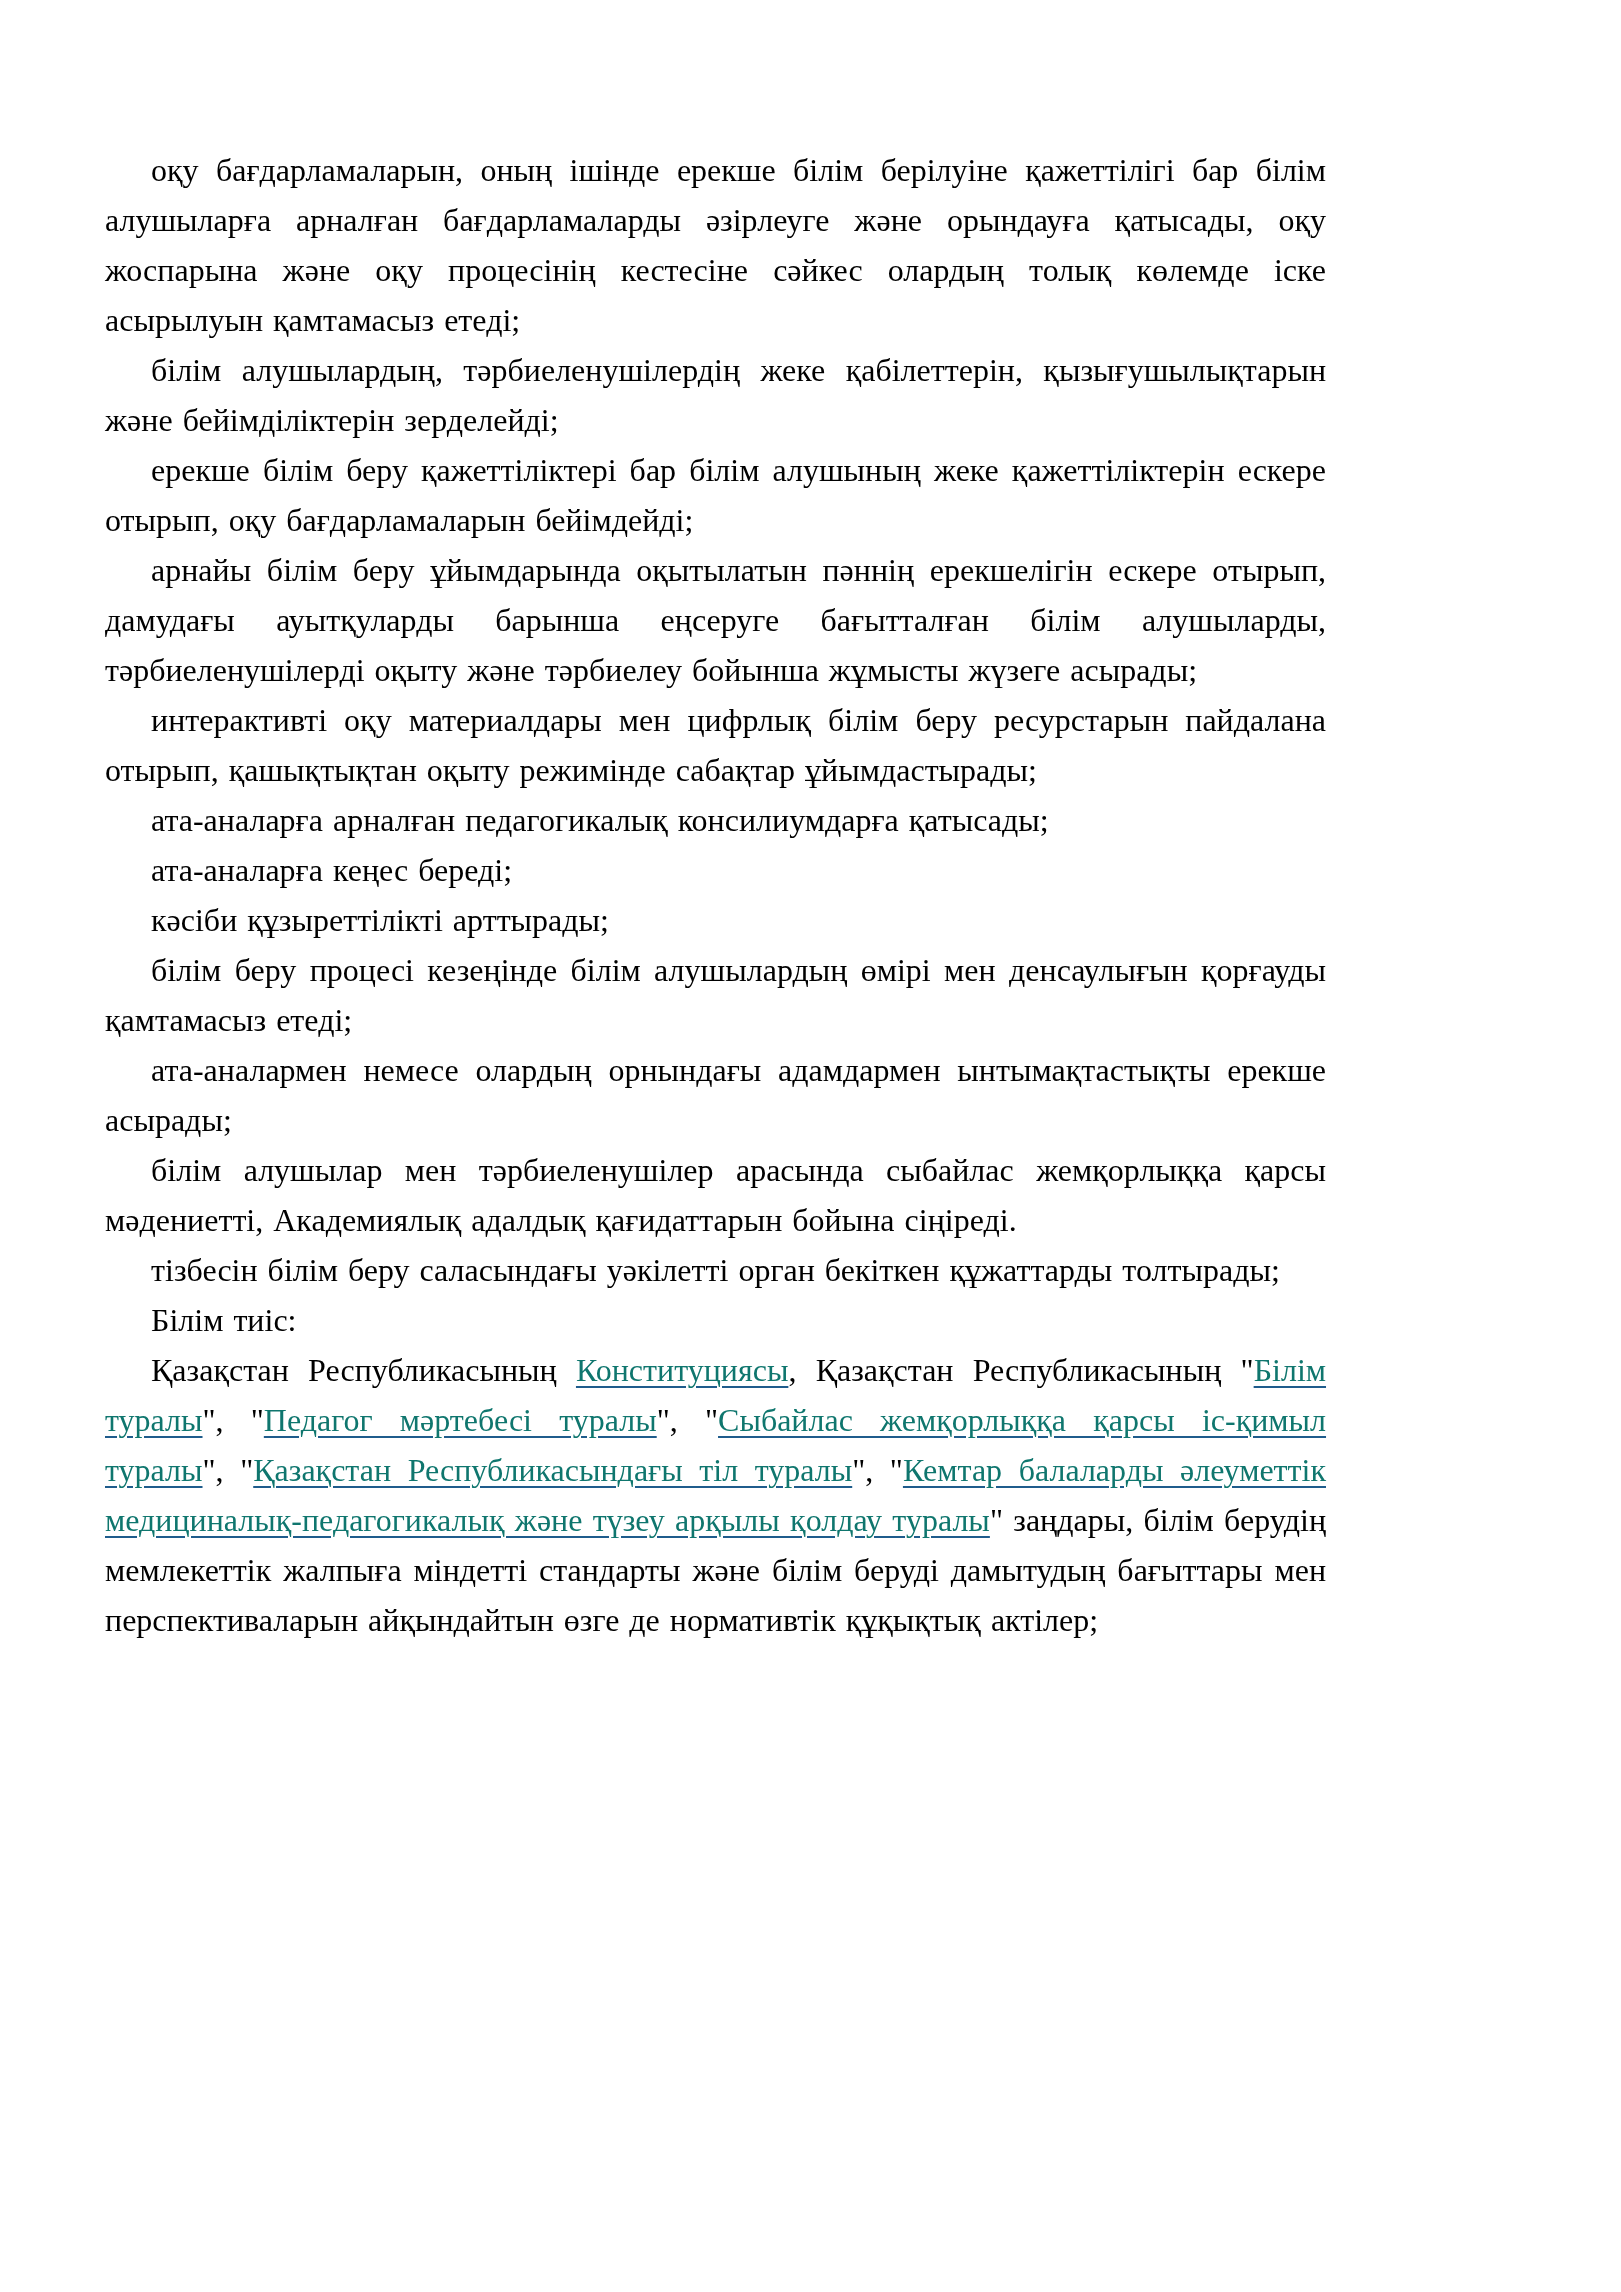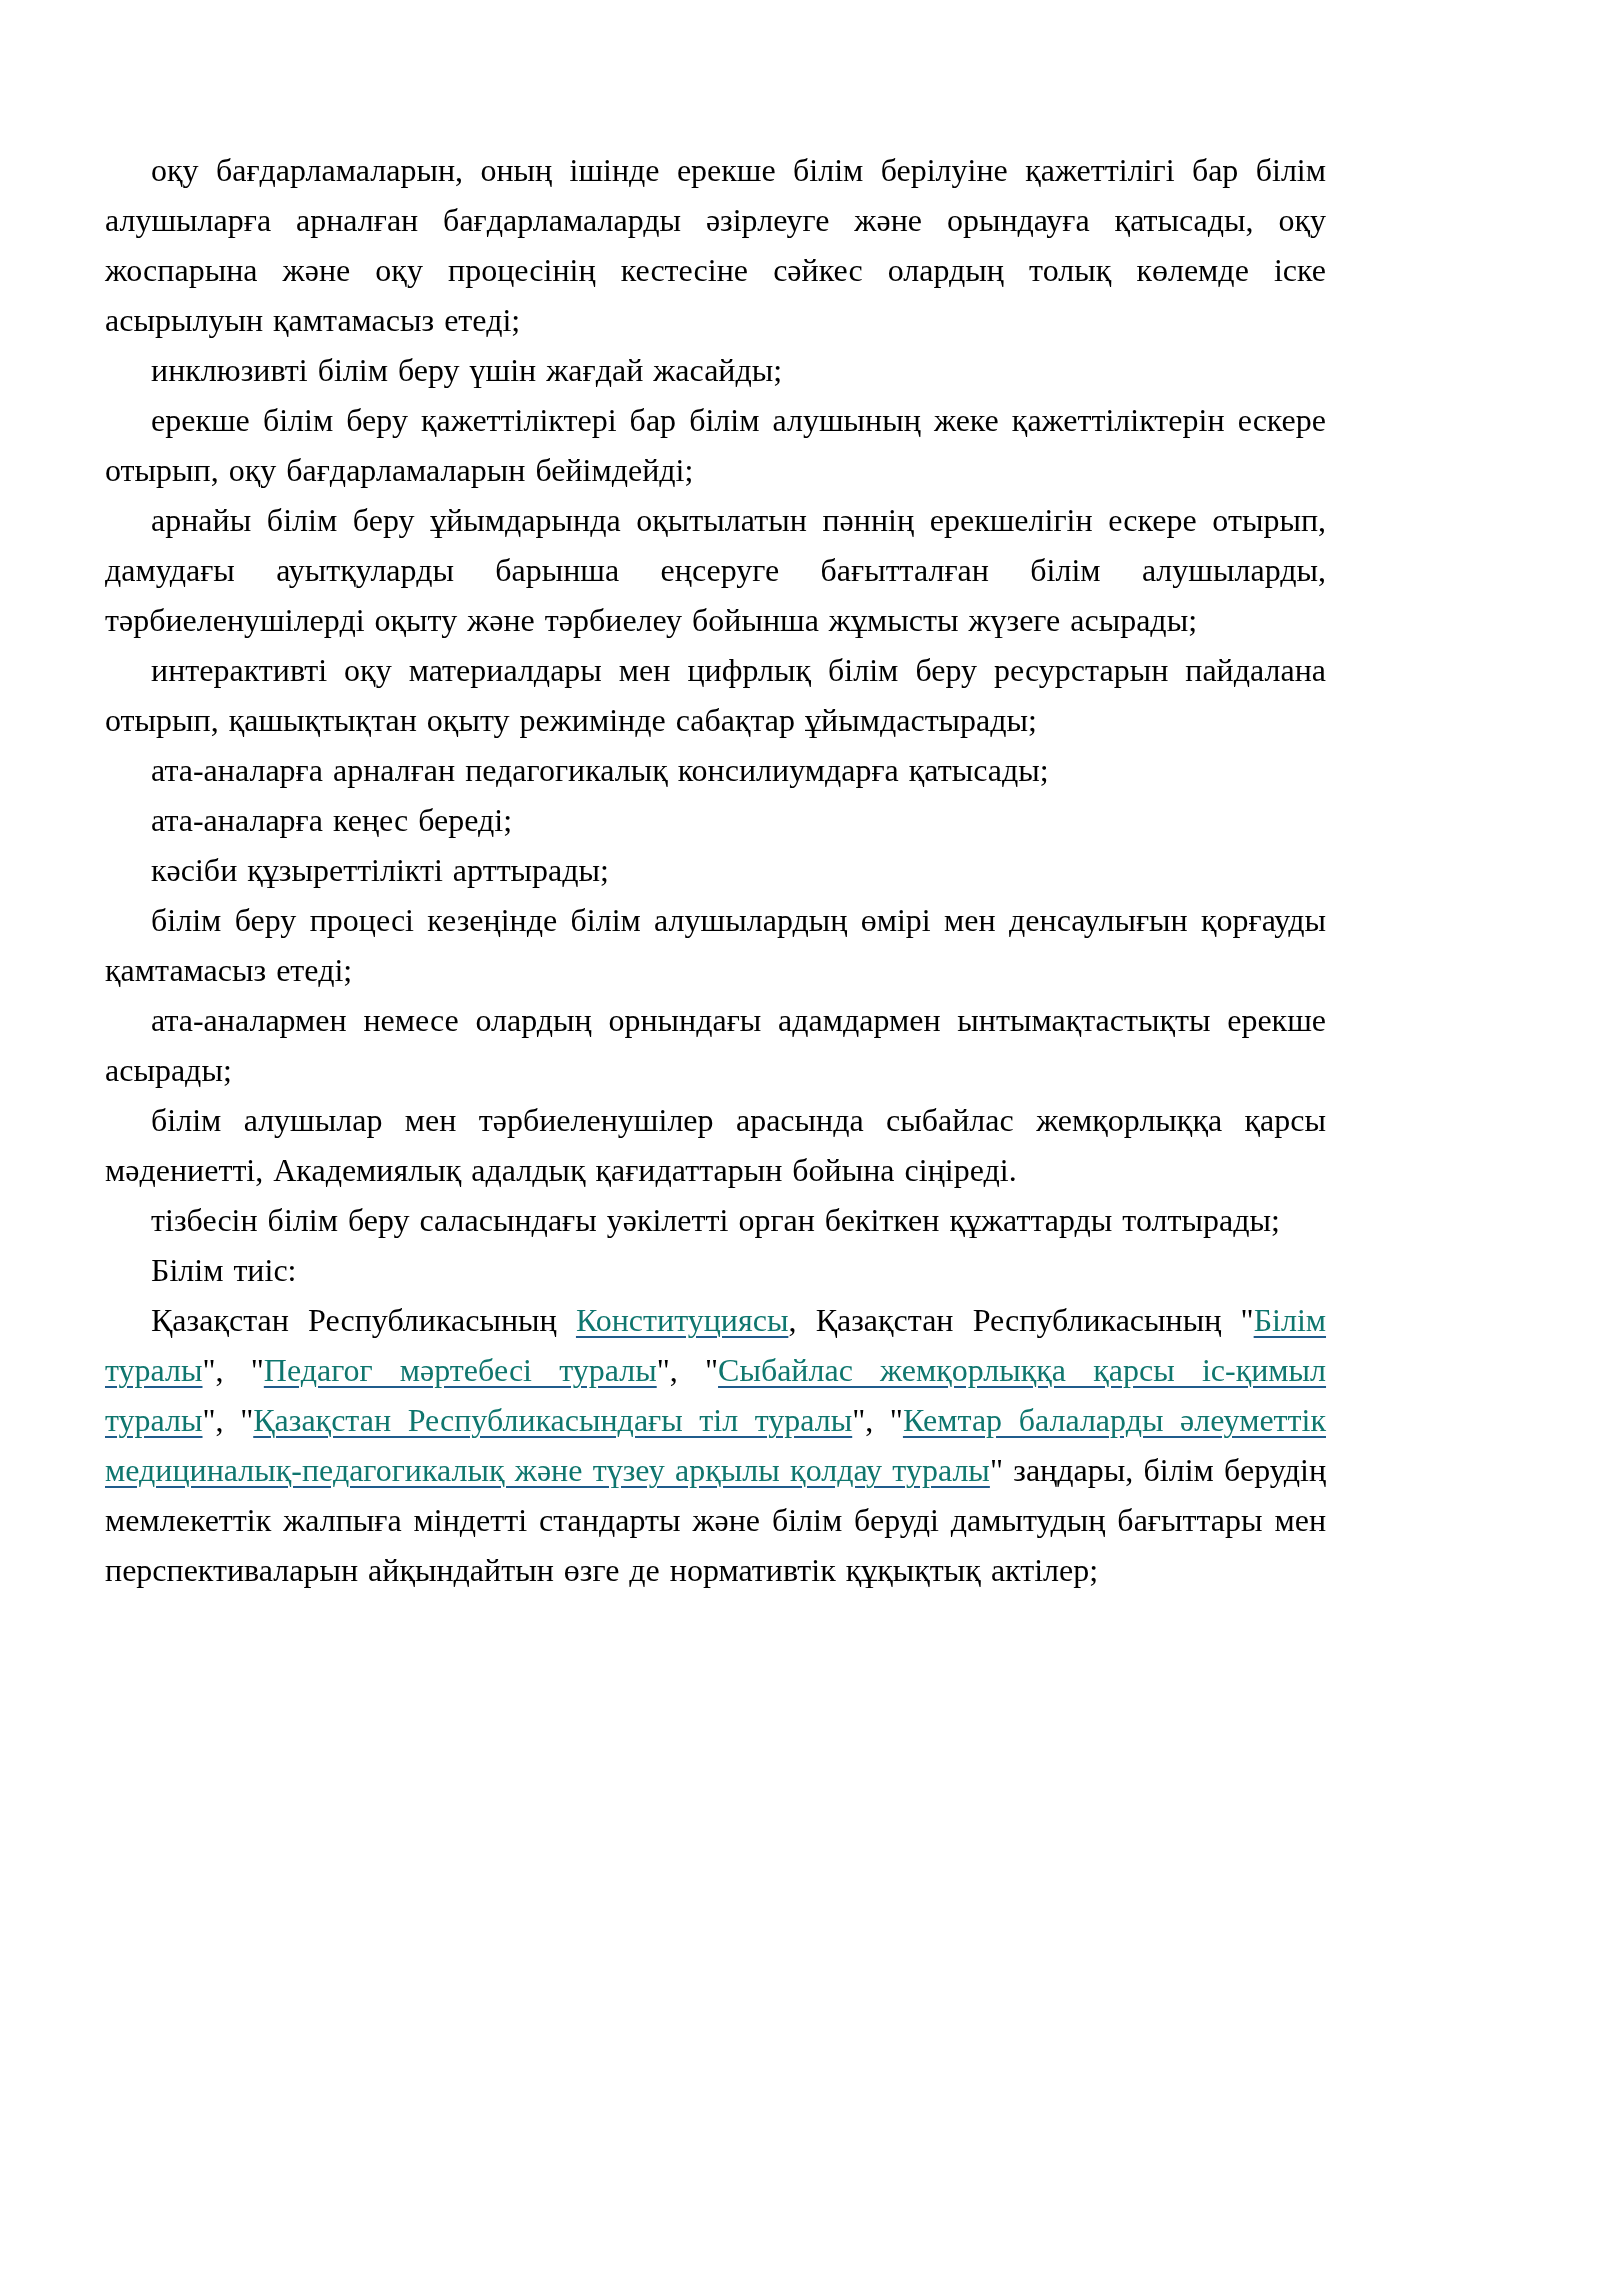--- a/index.html
+++ b/index.html
@@ -36,21 +36,21 @@
     text-underline-offset: 4.9px;
     cursor: pointer;
   }
 </style>
 </head>
 <body>
 
 <div class="page">
   <div class="doc">
       <p class="para"><span>оқу бағдарламаларын, оның ішінде ерекше білім берілуіне қажеттілігі бар білім алушыларға арналған бағдарламаларды әзірлеуге және орындауға қатысады, оқу жоспарына және оқу процесінің кестесіне сәйкес олардың толық көлемде іске асырылуын қамтамасыз етеді;</span></p>
-      <p class="para"><span>инклюзивті білім беру үшін жағдай жасайды;</span></p>
+      <p class="para"><span>білім алушылардың, тәрбиеленушілердің жеке қабілеттерін, қызығушылықтарын және бейімділіктерін зерделейді;</span></p>
       <p class="para"><span>ерекше білім беру қажеттіліктері бар білім алушының жеке қажеттіліктерін ескере отырып, оқу бағдарламаларын бейімдейді;</span></p>
       <p class="para"><span>арнайы білім беру ұйымдарында оқытылатын пәннің ерекшелігін ескере отырып, дамудағы ауытқуларды барынша еңсеруге бағытталған білім алушыларды, тәрбиеленушілерді оқыту және тәрбиелеу бойынша жұмысты жүзеге асырады;</span></p>
       <p class="para"><span>интерактивті оқу материалдары мен цифрлық білім беру ресурстарын пайдалана отырып, қашықтықтан оқыту режимінде сабақтар ұйымдастырады;</span></p>
       <p class="para"><span>ата-аналарға арналған педагогикалық консилиумдарға қатысады;</span></p>
       <p class="para"><span>ата-аналарға кеңес береді;</span></p>
       <p class="para"><span>кәсіби құзыреттілікті арттырады;</span></p>
       <p class="para"><span>білім беру процесі кезеңінде білім алушылардың өмірі мен денсаулығын қорғауды қамтамасыз етеді;</span></p>
       <p class="para"><span>ата-аналармен немесе олардың орнындағы адамдармен ынтымақтастықты ерекше асырады;</span></p>
       <p class="para"><span>білім алушылар мен тәрбиеленушілер арасында сыбайлас жемқорлыққа қарсы мәдениетті, Академиялық адалдық қағидаттарын бойына сіңіреді.</span></p>
       <p class="para"><span>тізбесін білім беру саласындағы уәкілетті орган бекіткен құжаттарды толтырады;</span></p>

